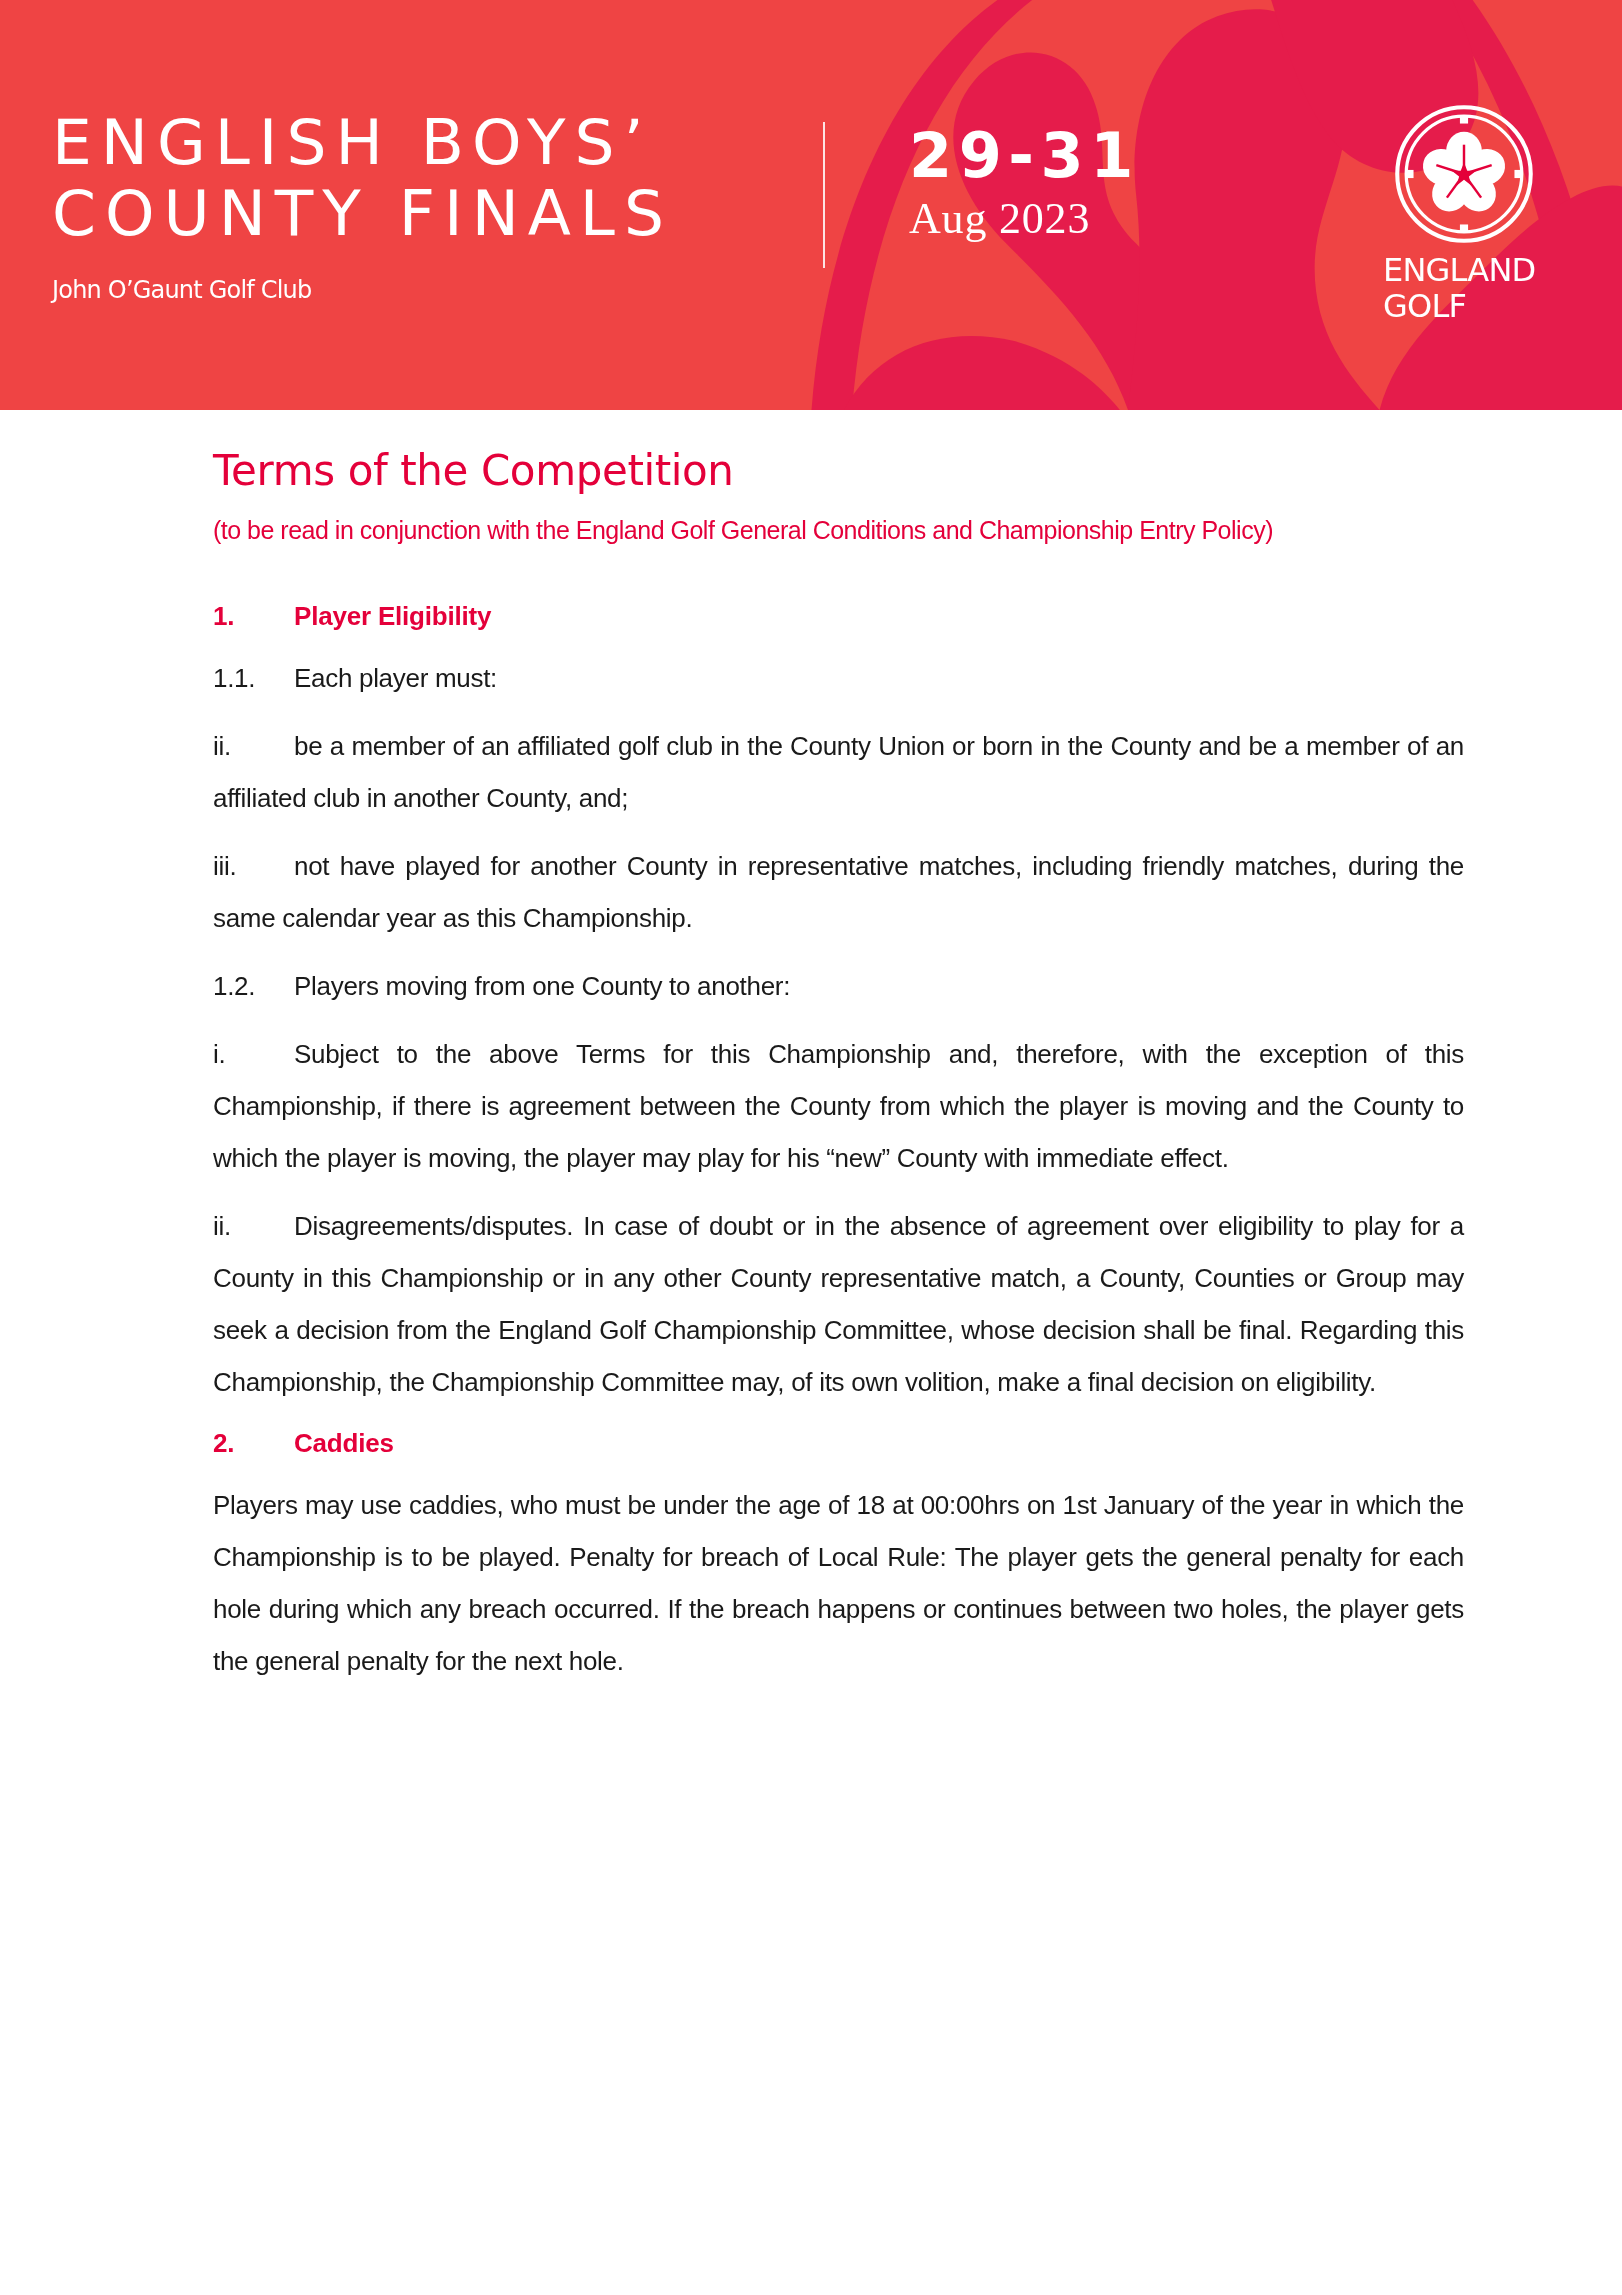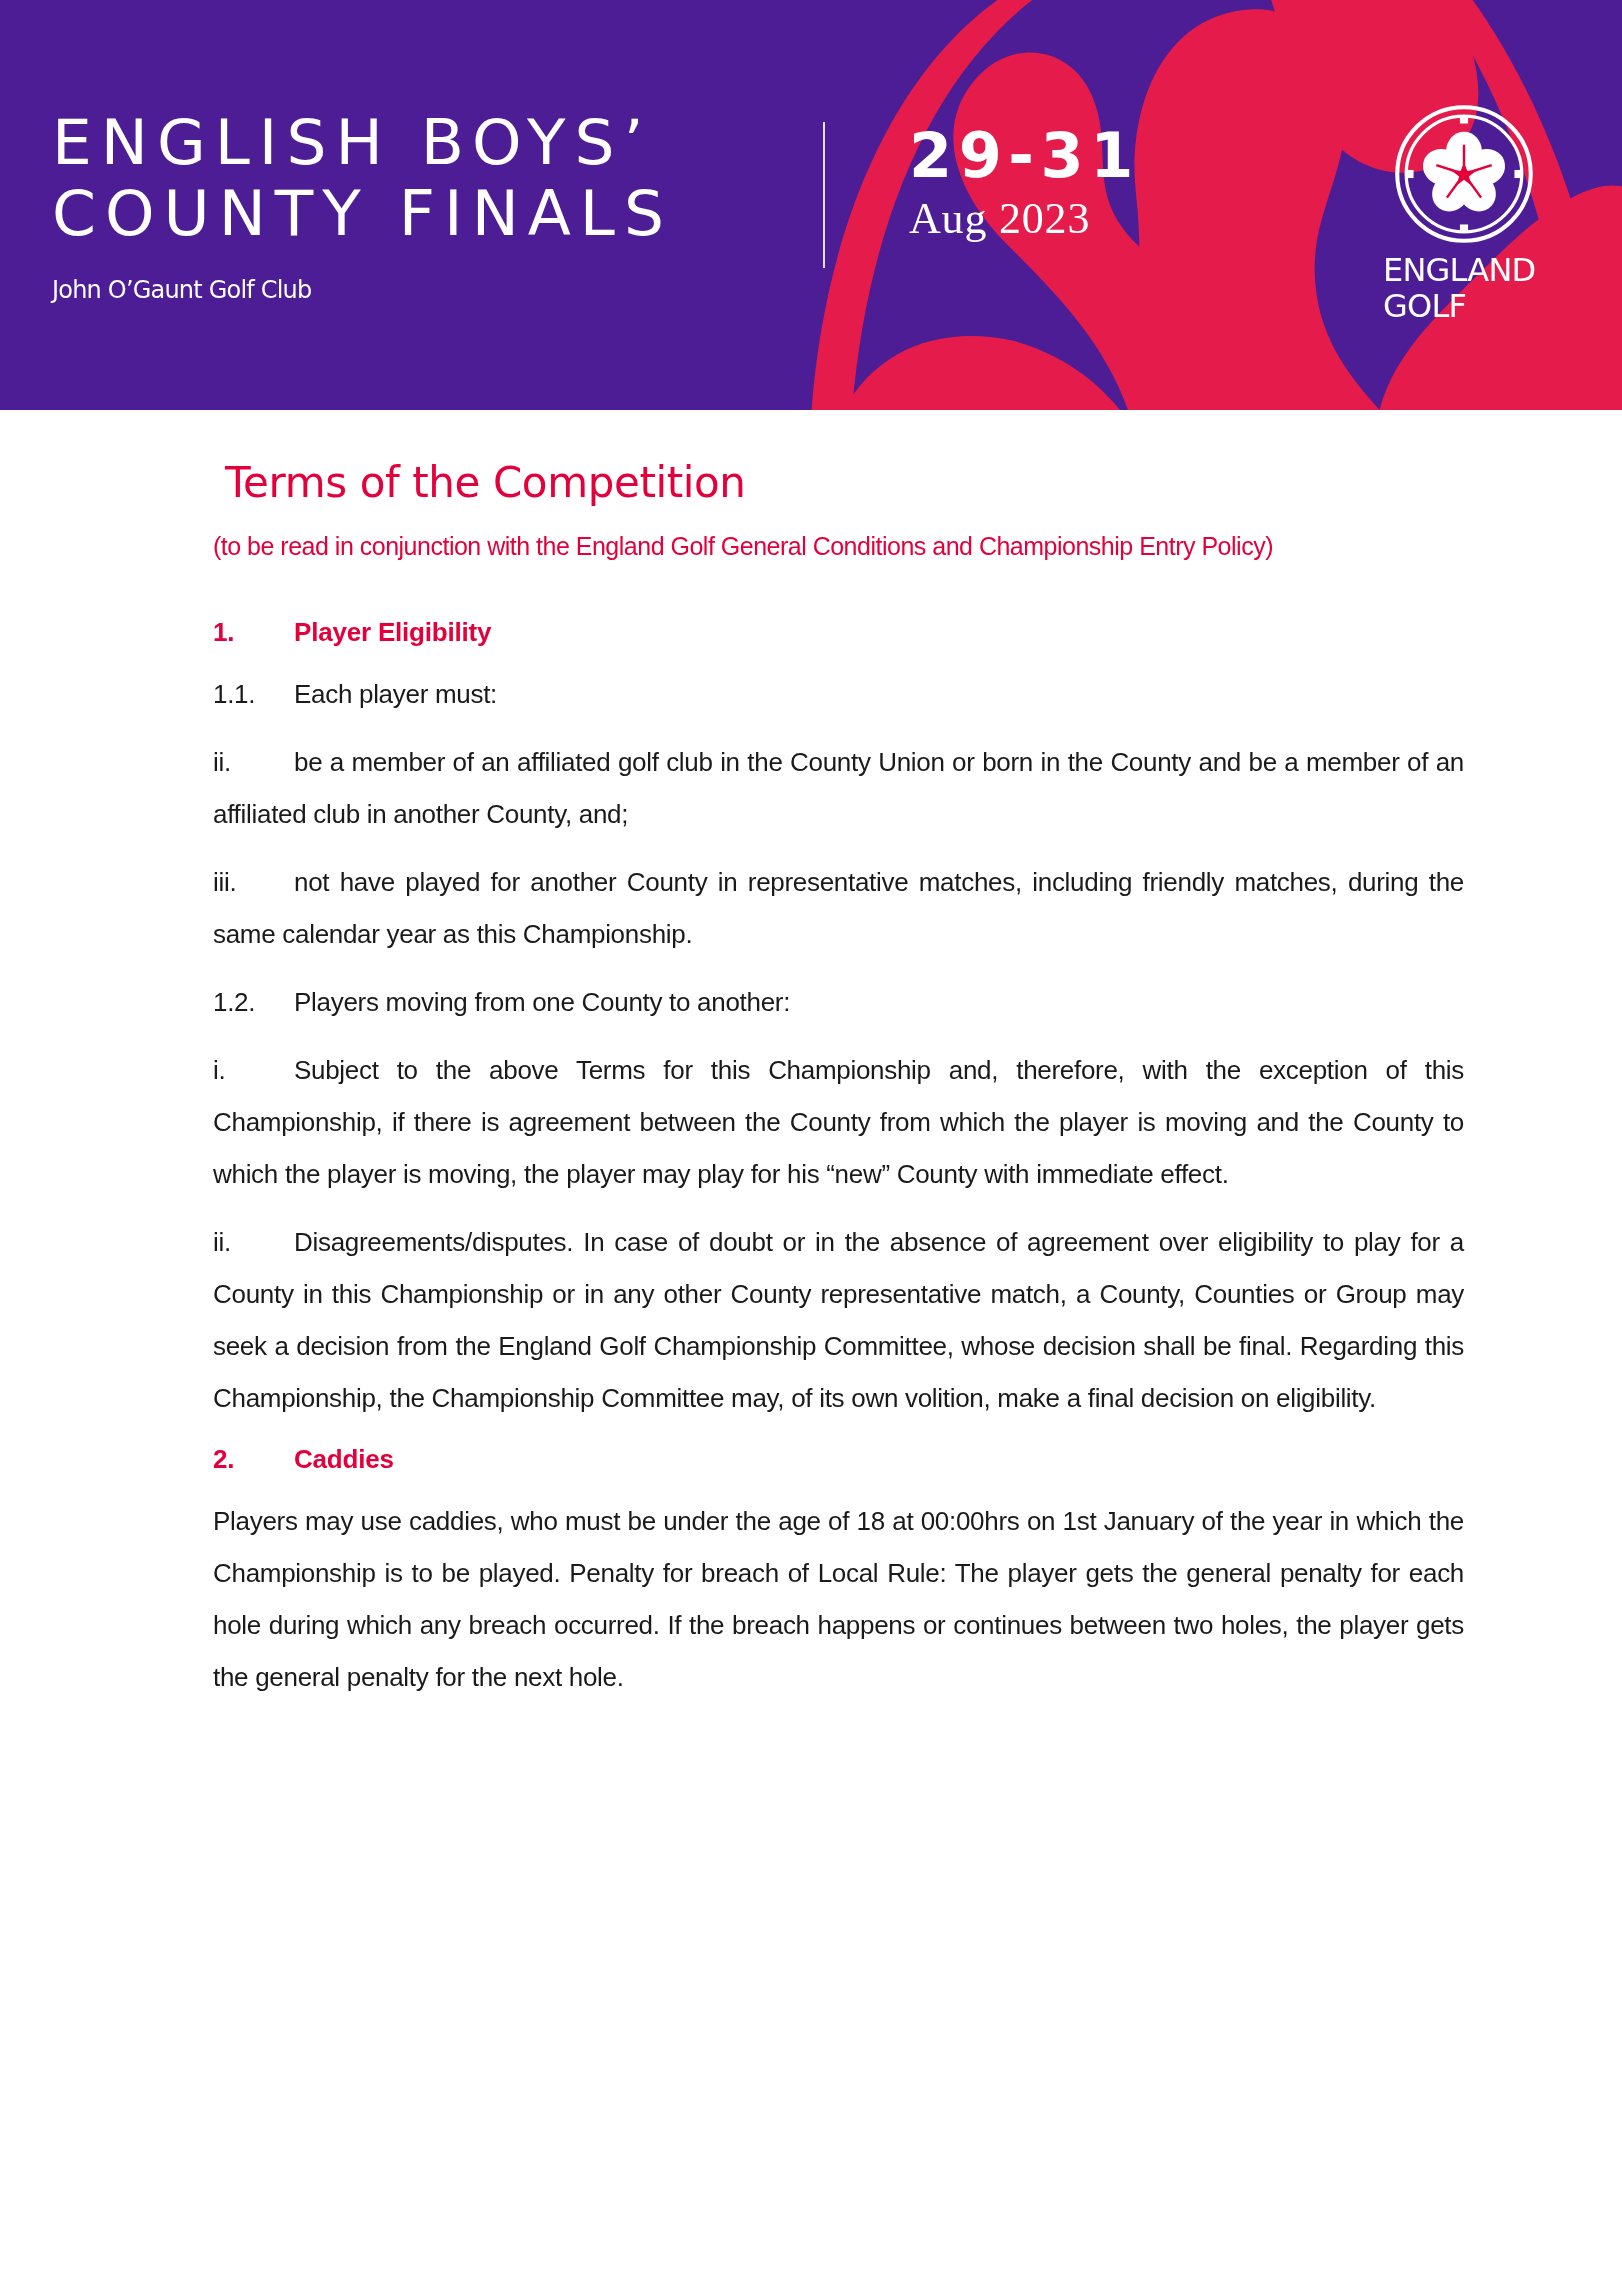--- a/index.html
+++ b/index.html
@@ -1,21 +1,21 @@
 <!DOCTYPE html>
 <html style="font-size:13px"><head>
 <meta charset="utf-8">
 <style>
   html, body { margin: 0; padding: 0; background: #ffffff; }
   body { width: 1623px; height: 2295px; position: relative; overflow: hidden;
          font-family: "Liberation Sans", "DejaVu Sans", sans-serif; color: #1a1a1a; }
 
   
   .header { position: absolute; left: 0; top: 0; width: 1623px; height: 410px;
-            background: #4c1d95; overflow: hidden; }
+            background: #ef4444; overflow: hidden; }
   .header-pattern { position: absolute; left: 0; top: 0; width: 1623px; height: 410px; }
   .event-title { position: absolute; left: 52px; top: 107px; margin: 0;
                  color: #ffffff; font-weight: normal; font-size: 63px; line-height: 71px;
                  letter-spacing: 9px; font-family: "DejaVu Sans", sans-serif; }
   .event-title span { display: block; }
   .venue { position: absolute; left: 52px; top: 276px; color: #ffffff;
            font-size: 24px; font-family: "DejaVu Sans", sans-serif; letter-spacing: -0.8px; }
   .divider { position: absolute; left: 823px; top: 122px; width: 1.6px; height: 146px;
              background: #ffffff; opacity: 0.85; }
   .dates { position: absolute; left: 909px; top: 122px; color: #ffffff; }
@@ -23,21 +23,21 @@
                  font-family: "DejaVu Sans", sans-serif; }
   .dates .month { font-size: 44px; line-height: 57px; letter-spacing: 0.8px;
                   font-family: Liberation Serif, serif; }
   .logo { position: absolute; left: 1383px; top: 104px; width: 162px; text-align: left; color: #ffffff; }
   .logo svg { display: block; margin: 0 auto; }
   .logo .brand { font-family: "DejaVu Sans", sans-serif; font-size: 32px; line-height: 36px;
                  letter-spacing: -0.8px; margin-top: 8px; }
 
   
   .content { position: absolute; left: 213px; top: 438px; width: 1251px; }
-  .doc-title { color: #E4003A; font-size: 42px; font-weight: normal; margin: 12px;
+  .doc-title { color: #E4003A; font-size: 42px; font-weight: normal; margin: 0;
                line-height: 65px; letter-spacing: -0.4px; font-family: "DejaVu Sans", sans-serif; }
   .doc-subtitle { color: #E4003A; font-size: 25px; margin: 8px 0 0 0; line-height: 39px;
                   letter-spacing: -0.5px; }
   .section-heading { display: flex; color: #E4003A; font-weight: bold; font-size: 26px;
                      line-height: 39px; margin-top: 0; letter-spacing: -0.2px; }
   .num { display: inline-block; width: 81px; flex: none; }
   .para { font-size: 26px; line-height: 52px; margin: 0; text-align: justify;
           letter-spacing: -0.3px; color: #1a1a1a; }
   .para .num { width: 81px; }
   .block { margin-top: 16px; }

